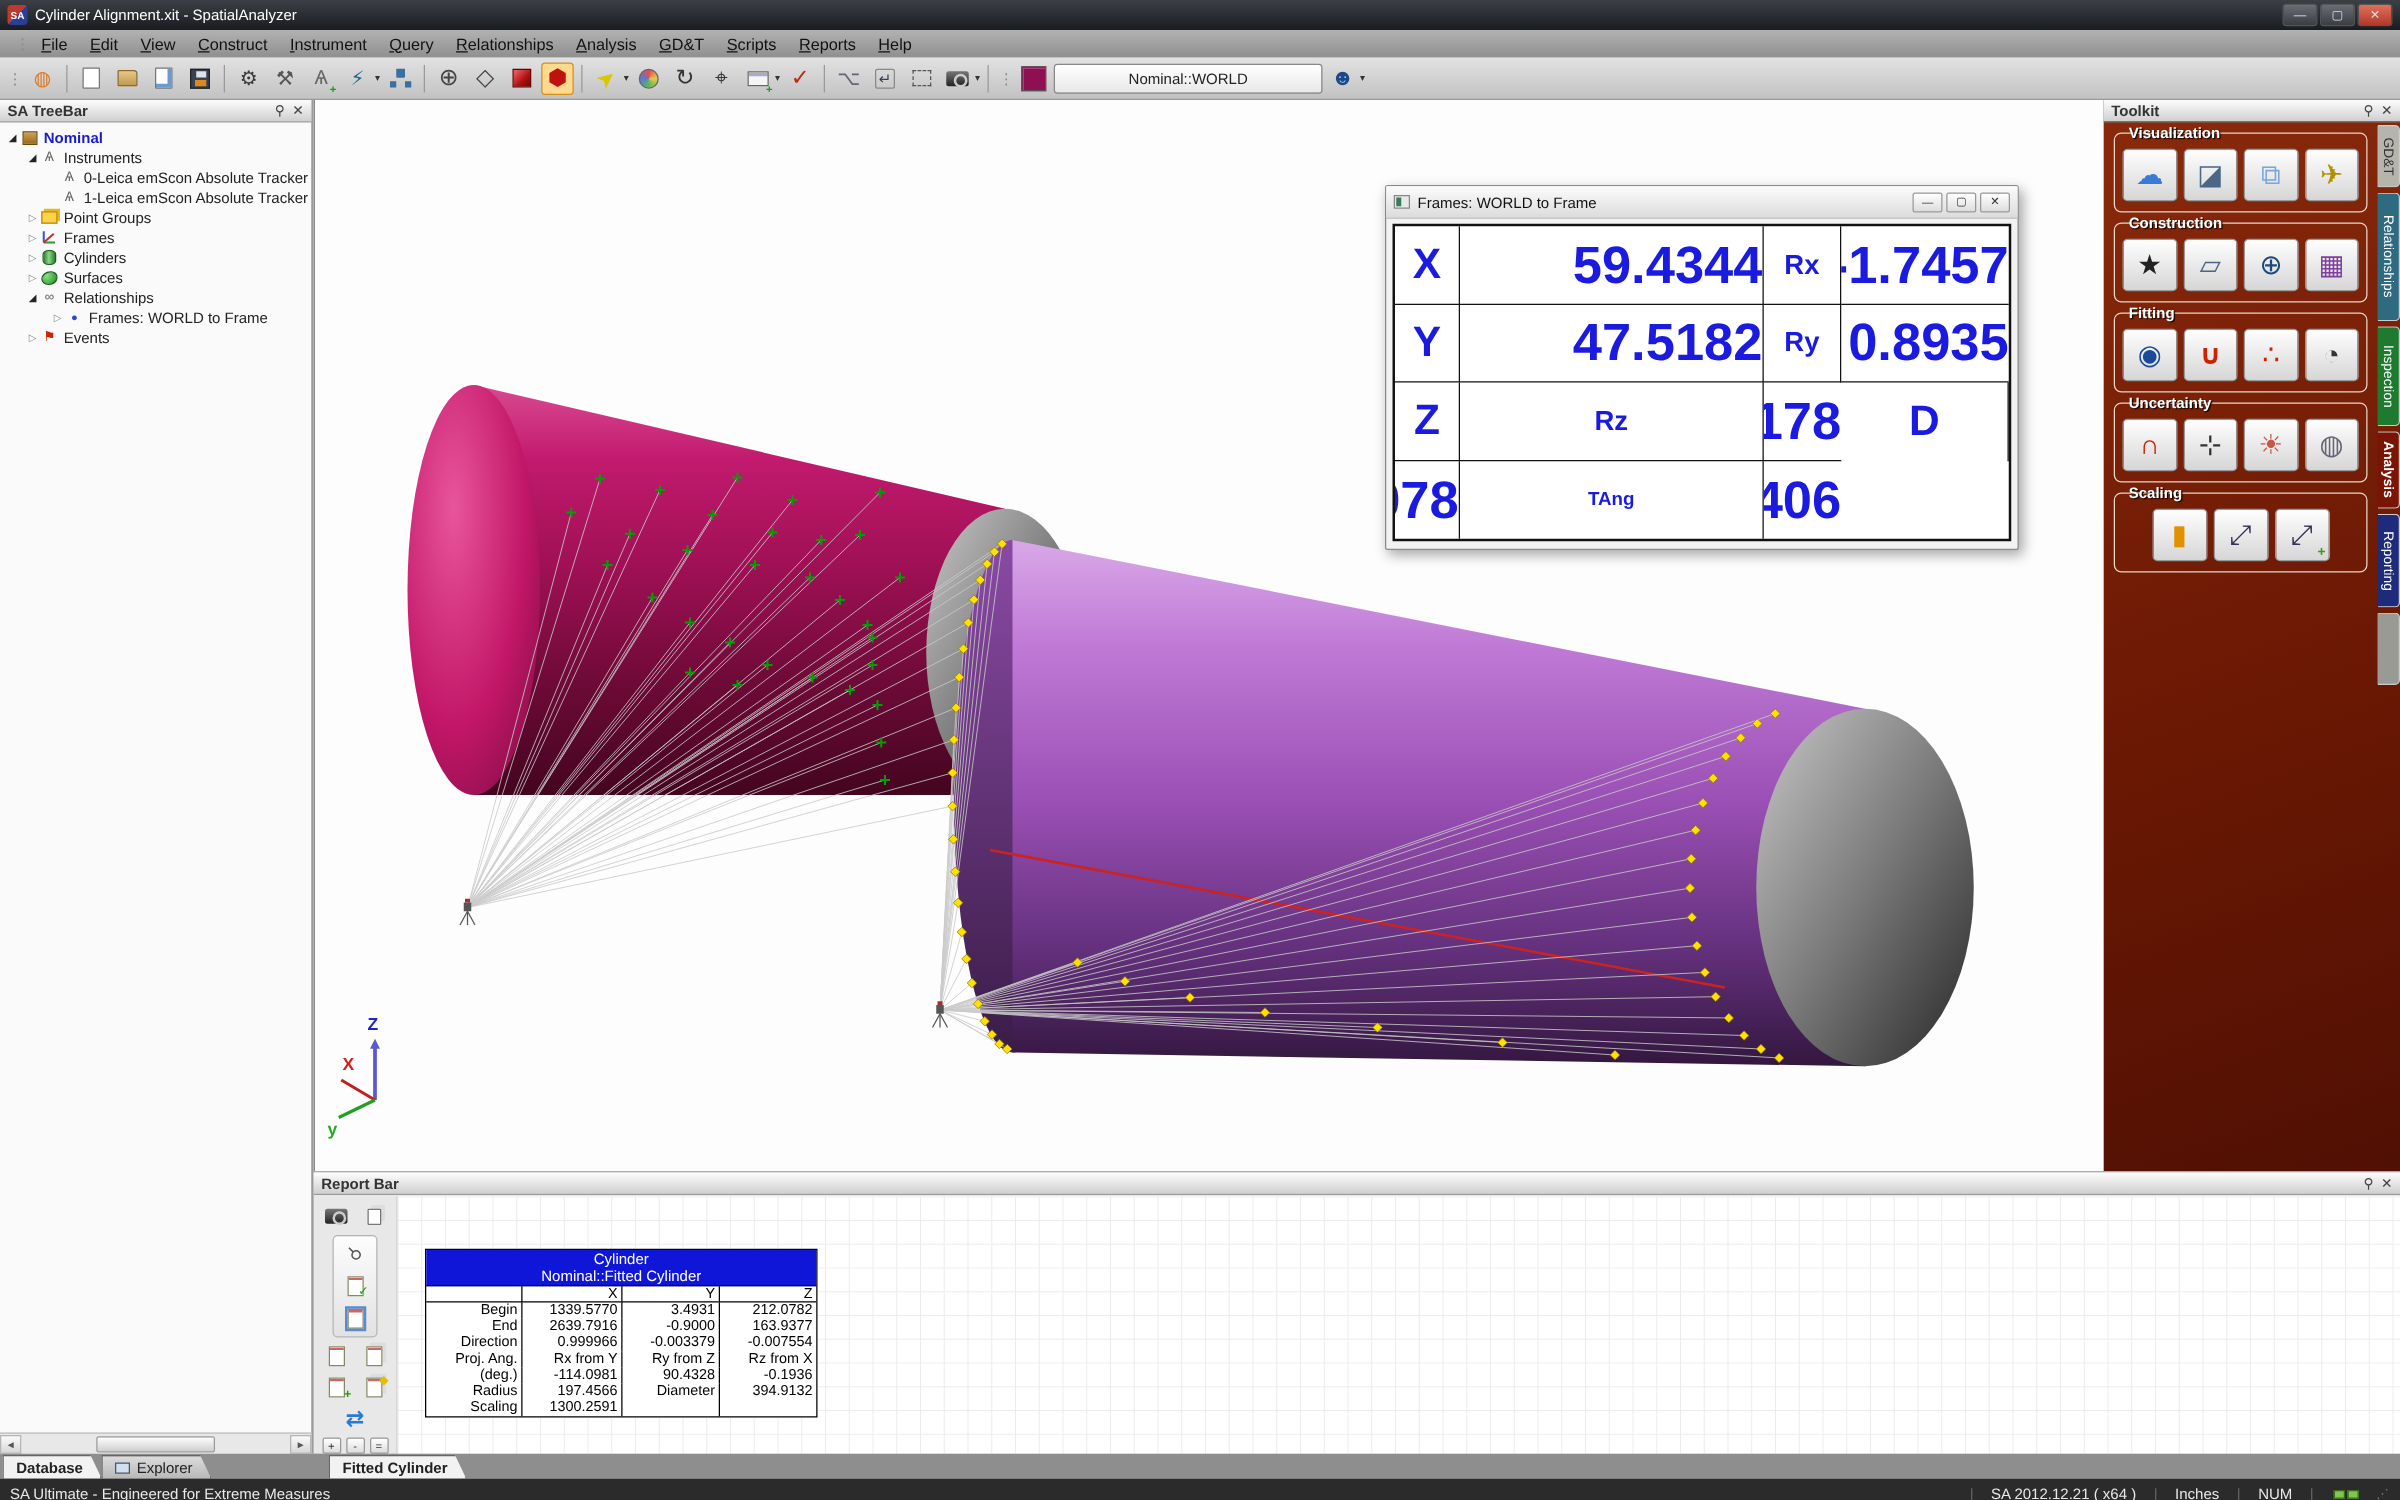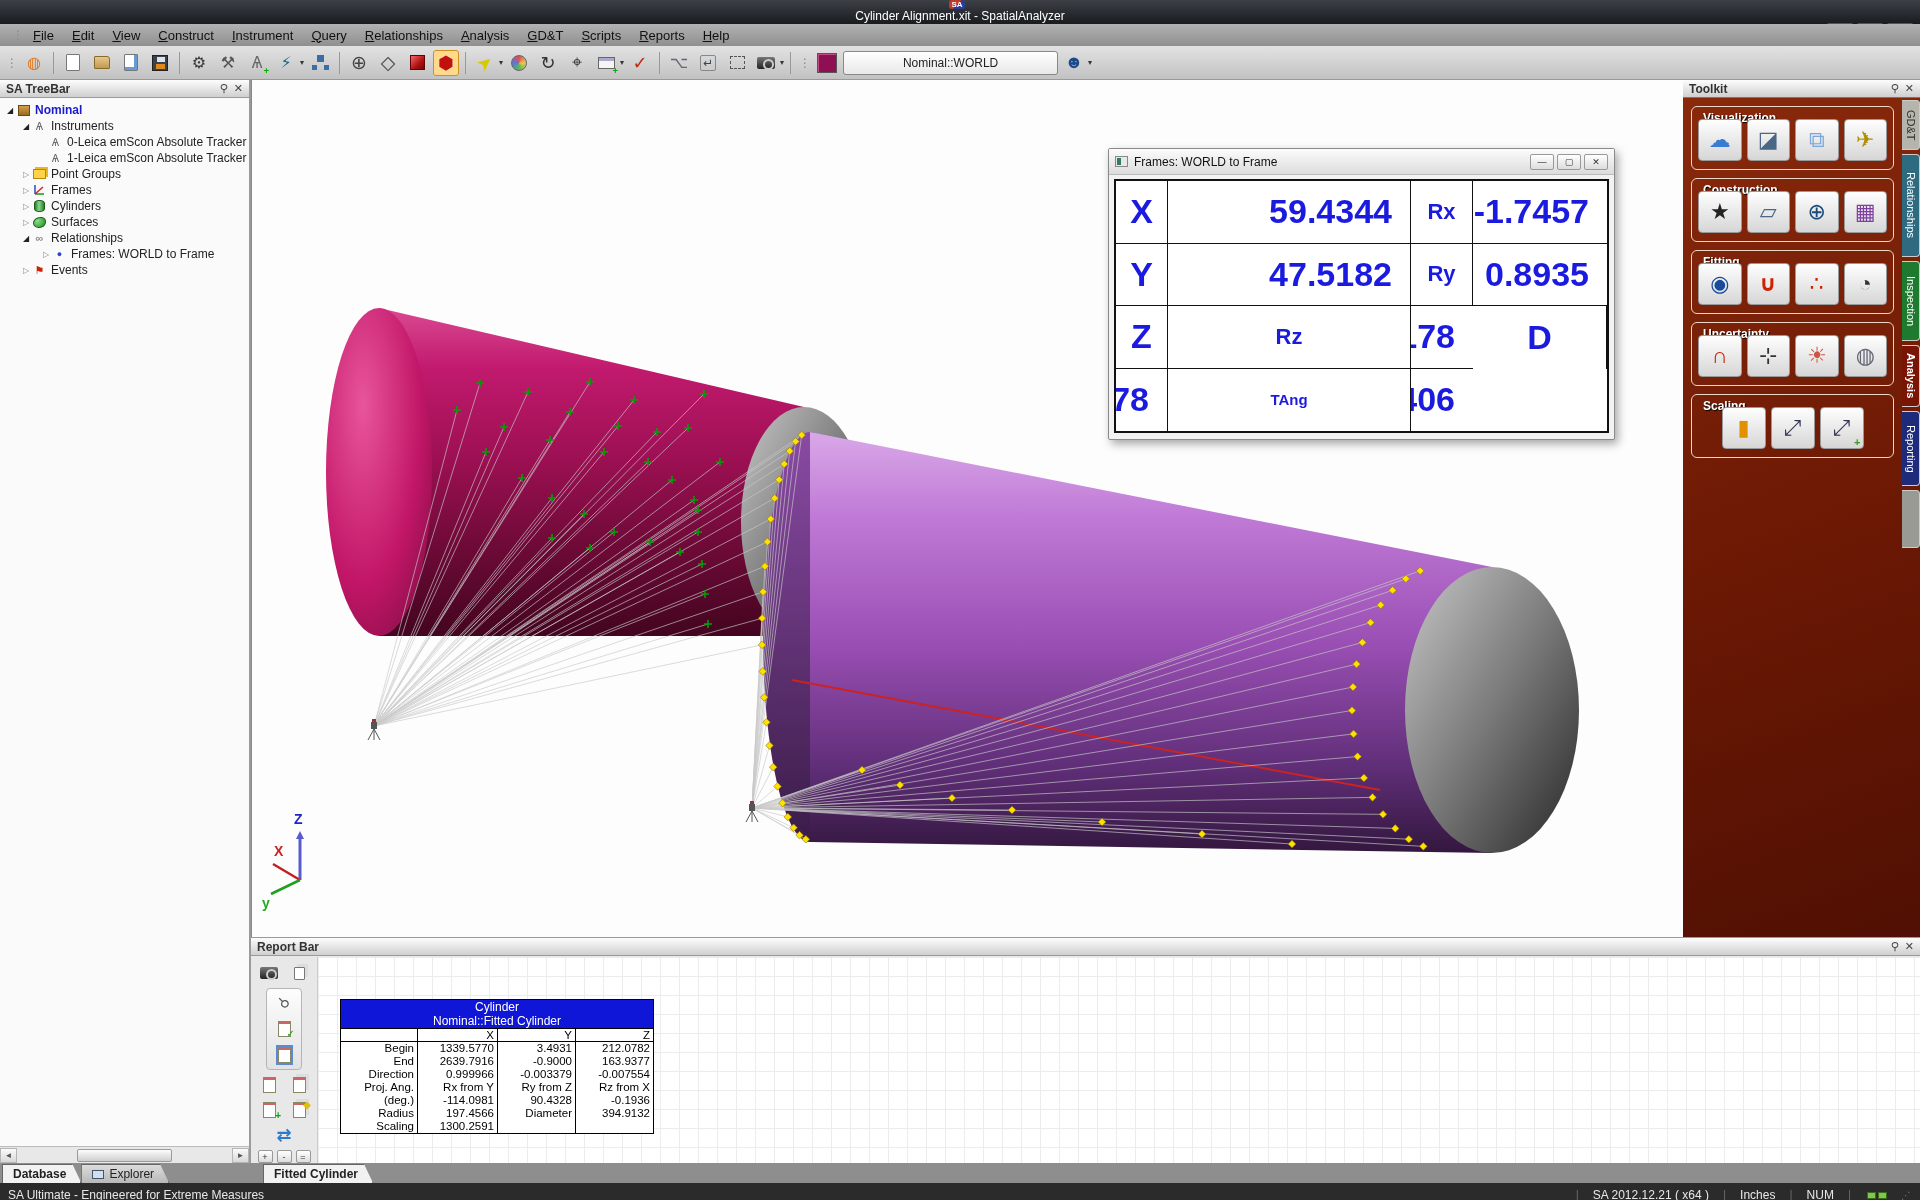--- a/index.html
+++ b/index.html
@@ -2,21 +2,21 @@
 <html><head>
 <meta charset="utf-8">
 <style>
   *{margin:0;padding:0;box-sizing:border-box;}
   html,body{width:1920px;height:1200px;overflow:hidden;background:#b9b9b9;
     font-family:"Liberation Sans","DejaVu Sans",sans-serif;-webkit-font-smoothing:antialiased;}
   .abs{position:absolute;}
 
   
   #titlebar{left:0;top:0;width:1920px;height:24px;background:linear-gradient(#3c4046,#191b1f);
-    color:#fff;display:flex;align-items:center;padding:0 6px;font-size:12px;flex-direction:column;}
+    color:#fff;display:flex;align-items:center;padding:0 6px;font-size:12px;}
   #app-logo{width:16px;height:16px;background:linear-gradient(135deg,#c0392b 50%,#2c3e94 50%);
     border-radius:3px;color:#fff;font-size:8px;font-weight:bold;display:flex;align-items:center;justify-content:center;margin-right:6px;}
   .winbtns{margin-left:auto;display:flex;gap:2px;}
   .winbtn{width:28px;height:18px;border:1px solid #555;border-radius:3px;background:linear-gradient(#6a6e74,#3a3d42);
     color:#ddd;font-size:10px;display:flex;align-items:center;justify-content:center;}
   .winbtn.close{background:linear-gradient(#e0705a,#b03a28);}
 
   
   #menubar{left:0;top:24px;width:1920px;height:22px;background:linear-gradient(#b2b2b2,#8f8f8f);
     display:flex;align-items:center;padding-left:10px;font-size:13px;color:#111;}
@@ -86,30 +86,30 @@
   .fd-btns{margin-left:auto;display:flex;gap:3px;}
   .fd-btn{width:24px;height:16px;border:1px solid #999;background:linear-gradient(#fff,#ddd);font-size:9px;
     display:flex;align-items:center;justify-content:center;color:#333;border-radius:2px;}
   #fd-grid{position:absolute;left:5px;top:30px;right:5px;bottom:6px;background:#fff;border:2px solid #111;
     display:grid;grid-template-columns:52px 243px 62px 1fr;grid-template-rows:repeat(4,1fr);}
   .fd-cell{border-right:1px solid #111;border-bottom:1px solid #111;display:flex;align-items:center;
     color:#1b1be0;font-weight:bold;overflow:hidden;}
   .fd-cell.last-col{border-right:none;}
   .fd-cell.last-row{border-bottom:none;}
   .fd-axis{justify-content:center;font-size:34px;}
-  .fd-val{justify-content:flex-end;padding-right:18px;font-size:34px;}
+  .fd-val{justify-content:flex-end;padding-right:0;font-size:42px;}
   .fd-rot{justify-content:center;font-size:22px;}
   .fd-rot.small{font-size:15px;}
 
   
   #toolkit{left:1683px;top:80px;width:237px;height:857px;background:linear-gradient(160deg,#8a2a0c,#6b1804 55%,#501003);}
   #toolkit .panel-head{border-bottom:1px solid #777;}
   .tk-group{margin:8px 26px 0 8px;border:1px solid #e8d8c8;border-radius:6px;position:relative;padding:12px 6px 8px 6px;}
   .tk-label{position:absolute;top:-8px;left:8px;background:transparent;color:#fff;font-size:12px;font-weight:bold;
-    text-shadow:1px 1px 1px #000;padding:12px 3px;}
+    text-shadow:1px 1px 1px #000;padding:0 3px;}
   .tk-icons{display:flex;gap:5px;justify-content:center;}
   .tk-btn{width:44px;height:42px;border-radius:4px;border:1px solid #999;background:linear-gradient(#fefefe,#d6d6d6);
     display:flex;align-items:center;justify-content:center;font-size:22px;position:relative;}
   .tk-btn .plus{position:absolute;right:2px;bottom:0;font-size:11px;font-weight:bold;color:#3a9a1a;}
   .side-tabs{position:absolute;right:0;top:20px;width:18px;display:flex;flex-direction:column;gap:4px;}
   .vtab{writing-mode:vertical-rl;font-size:11px;color:#fff;display:flex;align-items:center;justify-content:center;
     border:1px solid #ccc;border-left:none;border-radius:0 4px 4px 0;padding:6px 1px;}
   .vtab.gdt{background:#b5b5ad;color:#333;height:50px;}
   .vtab.rel{background:#2e6b80;height:103px;}
   .vtab.insp{background:#1e7a2e;height:80px;}

